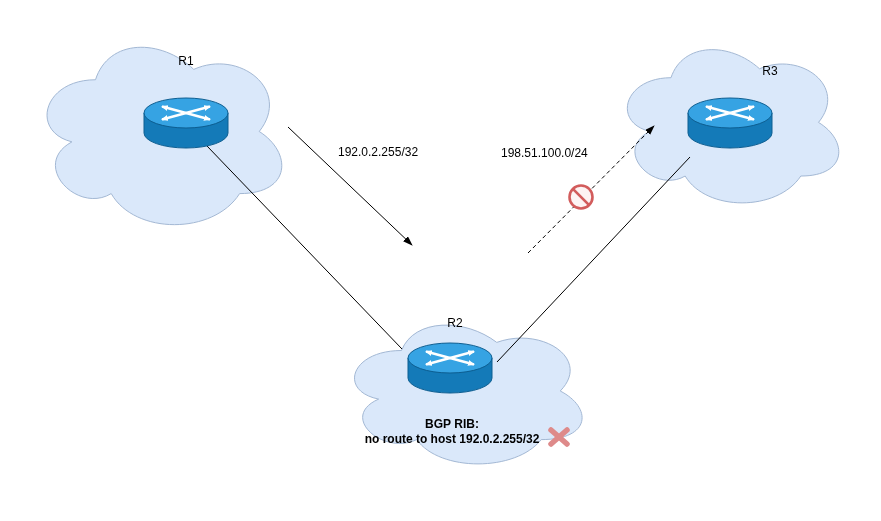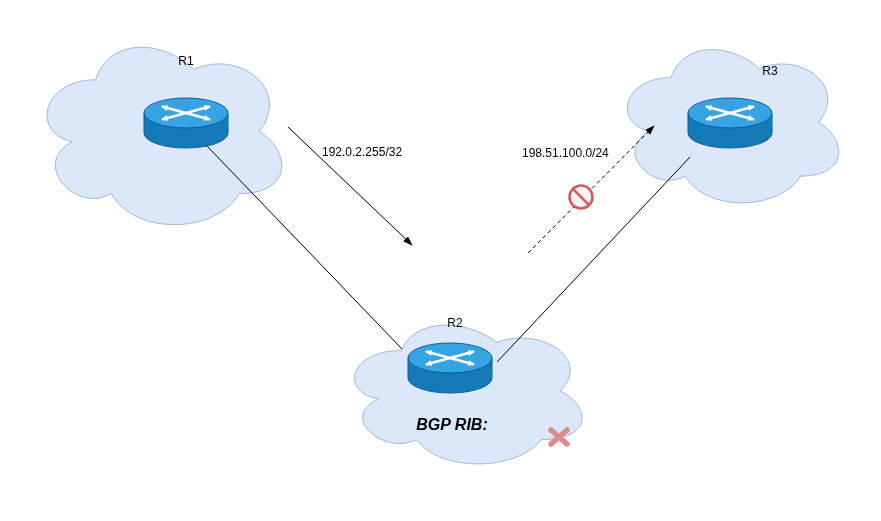--- a/index.html
+++ b/index.html
@@ -16,27 +16,26 @@
     position: absolute;
     font-size: 12px;
     color: #000000;
     white-space: nowrap;
     line-height: 12px;
   }
   .lbl.center { transform: translateX(-50%); text-align: center; }
   .bgp {
     position: absolute;
     transform: translateX(-50%);
-    font-size: 16px;
+    font-size: 12px;
     font-weight: bold;
     color: #000000;
     text-align: center;
     line-height: 15px;
     white-space: nowrap;
-    font-style: italic;
   }
 </style>
 </head>
 <body>
 
 <div class="canvas">
 
   <svg class="layer" width="881" height="521" viewBox="0 0 881 521">
     <defs>
       <marker id="arrBlack" markerUnits="userSpaceOnUse" markerWidth="10" markerHeight="8" refX="9" refY="3.5" orient="auto">
@@ -83,20 +82,21 @@
     <g transform="translate(559,437)" stroke="#de8a8a" stroke-width="5.5" stroke-linecap="round">
       <line x1="-8" y1="-7" x2="8" y2="7"></line>
       <line x1="-8" y1="7" x2="8" y2="-7"></line>
     </g>
   </svg>
 
   <div class="lbl center" style="left:186px; top:55px">R1</div>
   <div class="lbl center" style="left:455px; top:317px">R2</div>
   <div class="lbl center" style="left:770px; top:65px">R3</div>
 
-  <div class="lbl" style="left:322px; top:146px">192.0.2.255/32</div>
-  <div class="lbl" style="left:522px; top:147px">198.51.100.0/24</div>
+  <div class="lbl" style="left:338px; top:146px">192.0.2.255/32</div>
+  <div class="lbl" style="left:501px; top:147px">198.51.100.0/24</div>
 
   <div class="bgp" style="left:452px; top:417px">
     <div>BGP RIB:</div>
+    <div>no route to host 192.0.2.255/32</div>
   </div>
 
 </div>
 
 </body></html>

